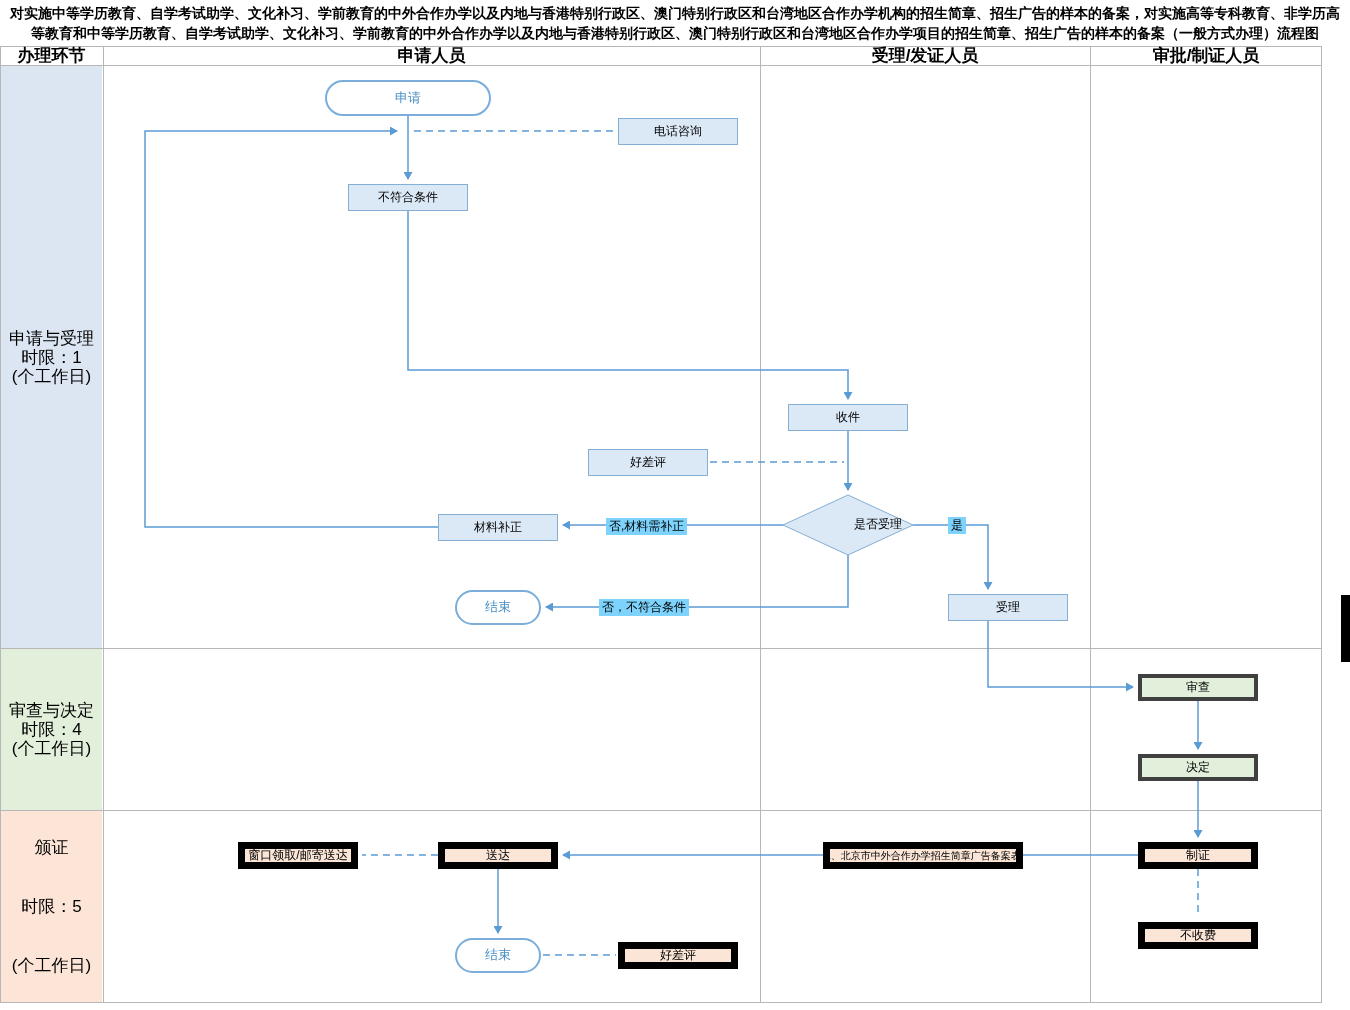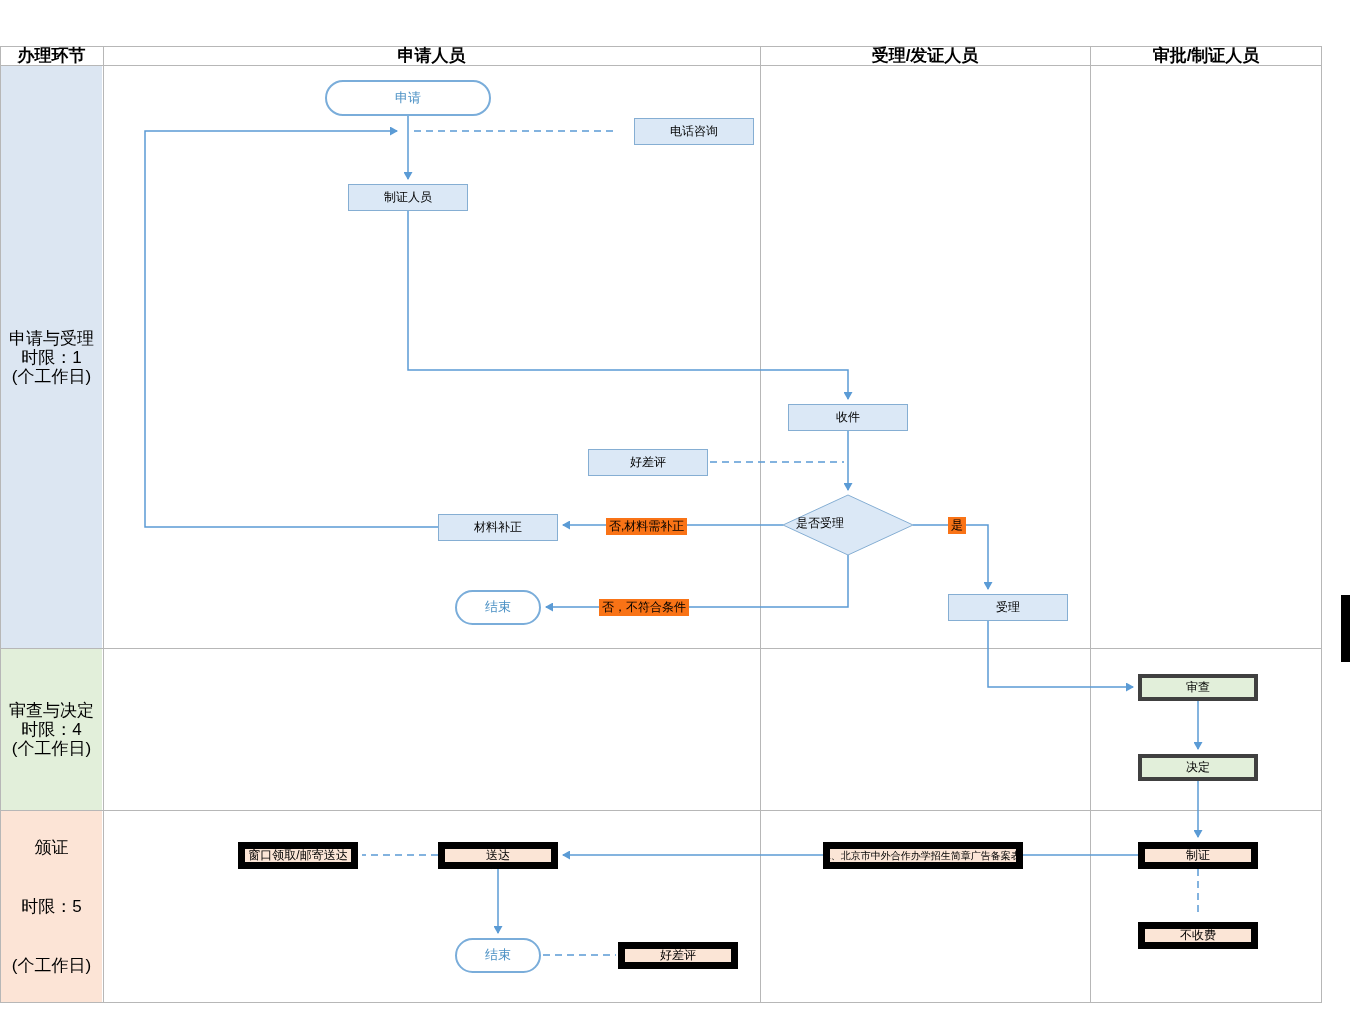--- a/index.html
+++ b/index.html
@@ -29,29 +29,31 @@
     position:absolute;box-sizing:border-box;z-index:3;
     display:flex;align-items:center;justify-content:center;
     font-size:12px;line-height:1.15;text-align:center;white-space:nowrap;
   }
   .blue{background:#dbe8f6;border:1px solid #85aed3;}
   .green{background:#e2efda;border:4px solid #404040;}
   .orange{background:#fbe5d6;border:7px solid #000000;}
   .stadium{background:#fff;border:2px solid #7aadda;border-radius:20px;color:#4a90c4;font-size:13px;}
   .diamond-label{background:transparent;border:none;}
   .edge-label{
-    position:absolute;z-index:4;font-size:12px;background:#f97316;
+    position:absolute;z-index:4;font-size:12px;background:#7dd3fc;
     padding:0 3px;white-space:nowrap;
   }
   .black-bar{position:absolute;left:1341px;top:595px;width:9px;height:67px;background:#000;z-index:5;}
 </style>
 </head>
 <body>
 
 <div class="title">
+  <div>对实施中等学历教育、自学考试助学、文化补习、学前教育的中外合作办学以及内地与香港特别行政区、澳门特别行政区和台湾地区合作办学机构的招生简章、招生广告的样本的备案，对实施高等专科教育、非学历高</div>
+  <div>等教育和中等学历教育、自学考试助学、文化补习、学前教育的中外合作办学以及内地与香港特别行政区、澳门特别行政区和台湾地区合作办学项目的招生简章、招生广告的样本的备案（一般方式办理）流程图</div>
 </div>
 
 <div class="header-cell" style="left:0;width:103px;">办理环节</div>
 <div class="header-cell" style="left:103px;width:657px;">申请人员</div>
 <div class="header-cell" style="left:760px;width:330px;">受理/发证人员</div>
 <div class="header-cell" style="left:1090px;width:232px;">审批/制证人员</div>
 
 <div class="lane lane-blue" style="top:66px;height:582px;">
   <div>申请与受理</div>
   <div>时限：1</div>
@@ -105,25 +107,25 @@
     <path d="M438,855 H362" stroke-dasharray="7 5"></path>
     <path d="M498,869 V933" marker-end="url(#arr)"></path>
     <path d="M543,955 H616" stroke-dasharray="7 5"></path>
     <path d="M1198,869 V917" stroke-dasharray="7 5"></path>
   </g>
 
   <polygon points="848,495 913,525 848,555 783,525" fill="#dbe8f6" stroke="#85aed3" stroke-width="1"></polygon>
 </svg>
 
 <div class="node stadium" style="left:325px;top:80px;width:166px;height:36px;">申请</div>
-<div class="node blue" style="left:618px;top:118px;width:120px;height:27px;margin-left:16px;">电话咨询</div>
-<div class="node blue" style="left:348px;top:184px;width:120px;height:27px;">制证人员</div>
+<div class="node blue" style="left:618px;top:118px;width:120px;height:27px;">电话咨询</div>
+<div class="node blue" style="left:348px;top:184px;width:120px;height:27px;">不符合条件</div>
 <div class="node blue" style="left:788px;top:404px;width:120px;height:27px;">收件</div>
 <div class="node blue" style="left:588px;top:449px;width:120px;height:27px;">好差评</div>
-<div class="node diamond-label" style="left:755px;top:495px;width:130px;height:60px;font-family:Liberation Mono, monospace;">是否受理</div>
+<div class="node diamond-label" style="left:813px;top:495px;width:130px;height:60px;">是否受理</div>
 <div class="node blue" style="left:438px;top:514px;width:120px;height:27px;">材料补正</div>
 <div class="node stadium" style="left:455px;top:590px;width:86px;height:35px;">结束</div>
 <div class="node blue" style="left:928px;top:594px;width:120px;height:27px;margin-left:20px;">受理</div>
 <div class="node green" style="left:1138px;top:674px;width:120px;height:27px;">审查</div>
 <div class="node green" style="left:1138px;top:754px;width:120px;height:27px;">决定</div>
 <div class="node orange" style="left:1138px;top:842px;width:120px;height:27px;">制证</div>
 <div class="node orange" style="left:823px;top:842px;width:200px;height:27px;font-size:10px;">1、北京市中外合作办学招生简章广告备案表</div>
 <div class="node orange" style="left:438px;top:842px;width:120px;height:27px;">送达</div>
 <div class="node orange" style="left:238px;top:842px;width:120px;height:27px;">窗口领取/邮寄送达</div>
 <div class="node stadium" style="left:455px;top:938px;width:86px;height:35px;">结束</div>

